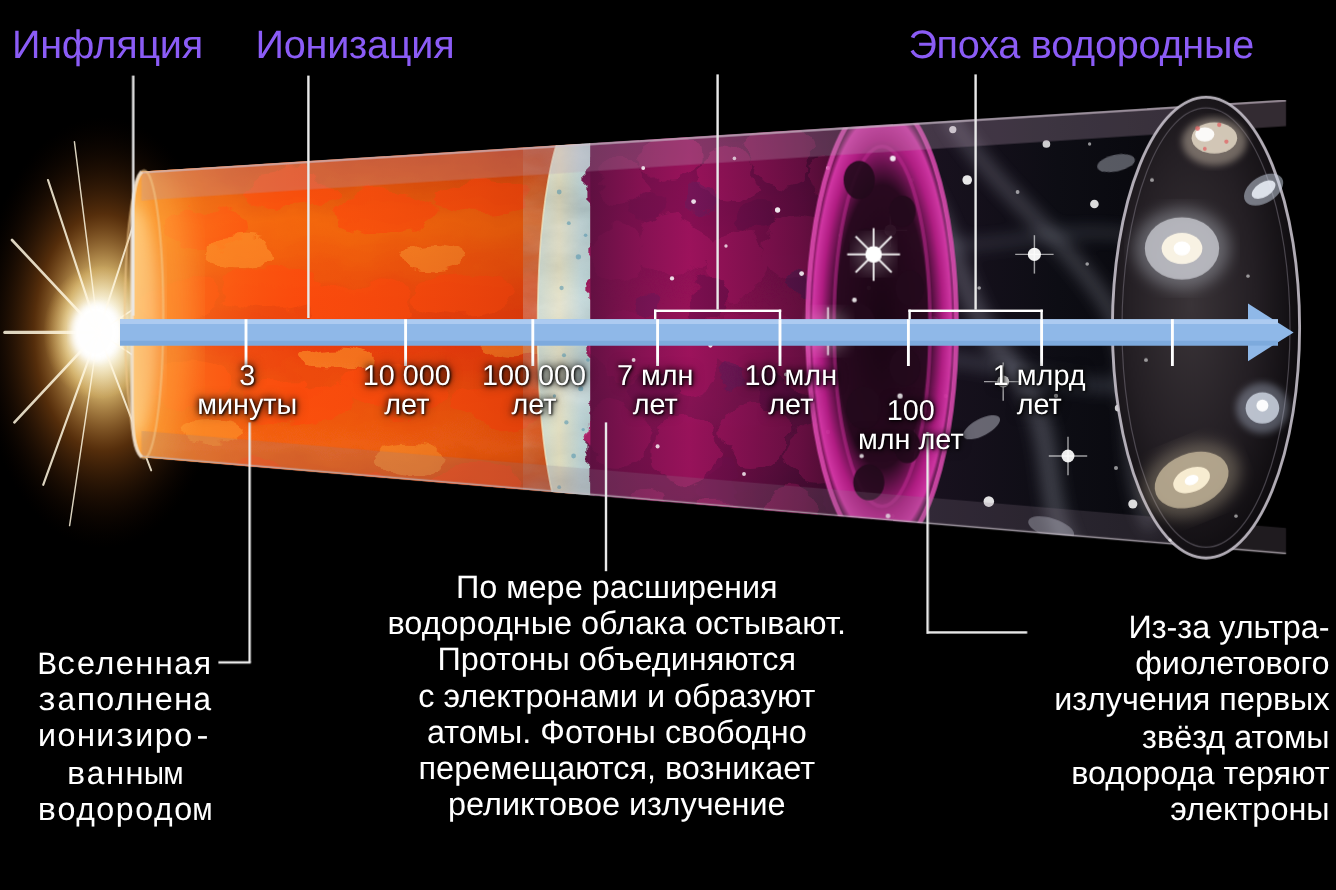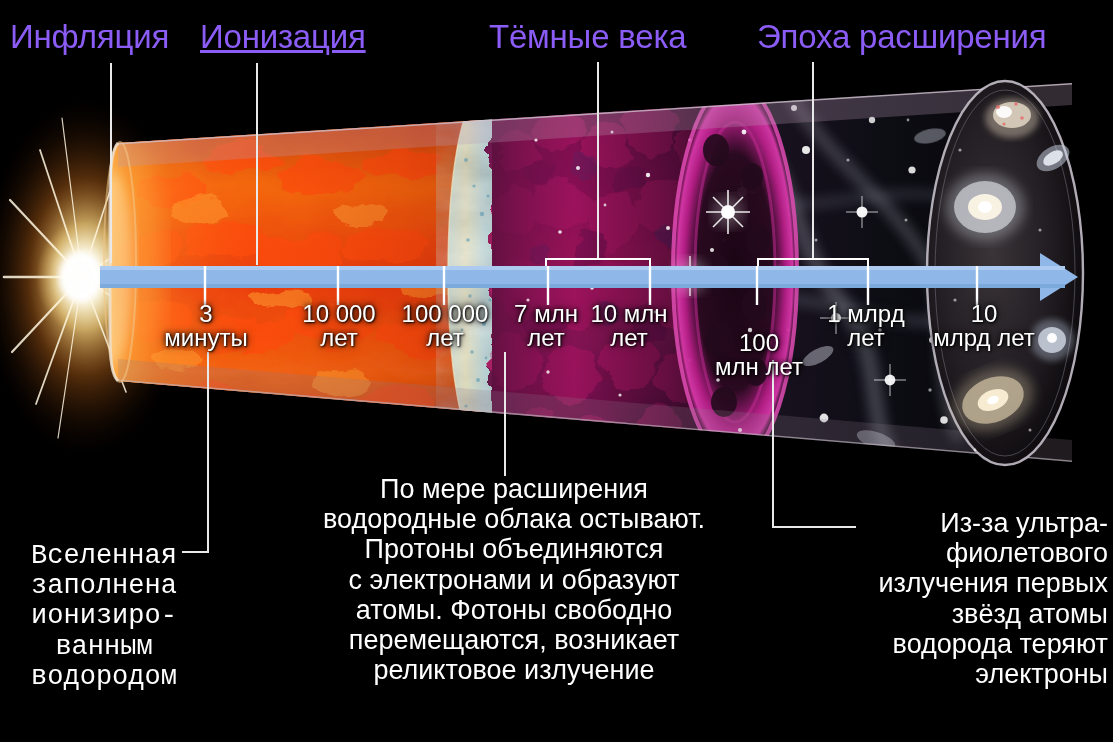--- a/index.html
+++ b/index.html
@@ -490,23 +490,22 @@
           <circle cx="1040" cy="230" r="1.5"></circle>
         <circle cx="955" cy="300" r="1.6"></circle>
           <circle cx="1030" cy="430" r="1.5"></circle>
         <circle cx="975" cy="450" r="1.4"></circle>
           <circle cx="1046" cy="262" r="1.3"></circle>
       </g>
     </g>
   </svg>
 
   <div class="hdr" style="left:10px;  top:20px;">Инфляция</div>
-  <div class="hdr" style="left:200px; top:20px;text-decoration:underline;">Ионизация</div>
-  <div class="hdr" style="left:489px; top:20px;">Тёмные века</div>
-  <div class="hdr" style="left:757px; top:20px;">Эпоха расширения</div>
+  <div class="hdr" style="left:213px; top:20px;">Ионизация</div>
+  <div class="hdr" style="left:757px; top:20px;">Эпоха водородные</div>
 
   <div class="vline" style="left:110px; top:63px;  height:200px;"></div>
   <div class="vline" style="left:256px; top:63px;  height:202px;"></div>
   <div class="vline" style="left:597px; top:62px;  height:196px;"></div>
   <div class="vline" style="left:812px; top:62px;  height:196px;"></div>
 
   <div class="bracket" style="left:545px; top:258px; width:106px; height:11px;">
     <div class="bar" style="width:106px;"></div>
     <div class="lcap"></div>
       <div class="rcap"></div>
@@ -537,28 +536,26 @@
   </svg>
 
   <div class="tick-label" style="left:150px; top:302px; width:112px;">3
 минуты</div>
   <div class="tick-label" style="left:278px; top:302px; width:122px;">10 000
 лет</div>
   <div class="tick-label" style="left:382px; top:302px; width:126px;">100 000
 лет</div>
   <div class="tick-label" style="left:494px; top:302px; width:104px;">7 млн
 лет</div>
-  <div class="tick-label" style="left:572px; top:302px; width:114px;">10 млн
+  <div class="tick-label" style="left:602px; top:302px; width:114px;">10 млн
 лет</div>
   <div class="tick-label" style="left:700px; top:302px; width:118px;margin-top:29px;">100
 млн лет</div>
   <div class="tick-label" style="left:808px; top:302px; width:116px;">1 млрд
 лет</div>
-  <div class="tick-label" style="left:920px; top:302px; width:128px;">10
-млрд лет</div>
 
   <div class="vline" style="left:207px; top:352px; height:200px;"></div>
   <div class="hline" style="left:182px; top:551px; width:27px;"></div>
 
   <div class="vline" style="left:504px; top:352px; height:124px;"></div>
 
   <div class="vline" style="left:772px; top:360px; height:168px;"></div>
   <div class="hline" style="left:772px; top:526px; width:84px;"></div>
 
   <div class="caption" style="left:4px; top:541px; width:200px; text-align:center;font-family:Liberation Mono, monospace;">Вселенная

